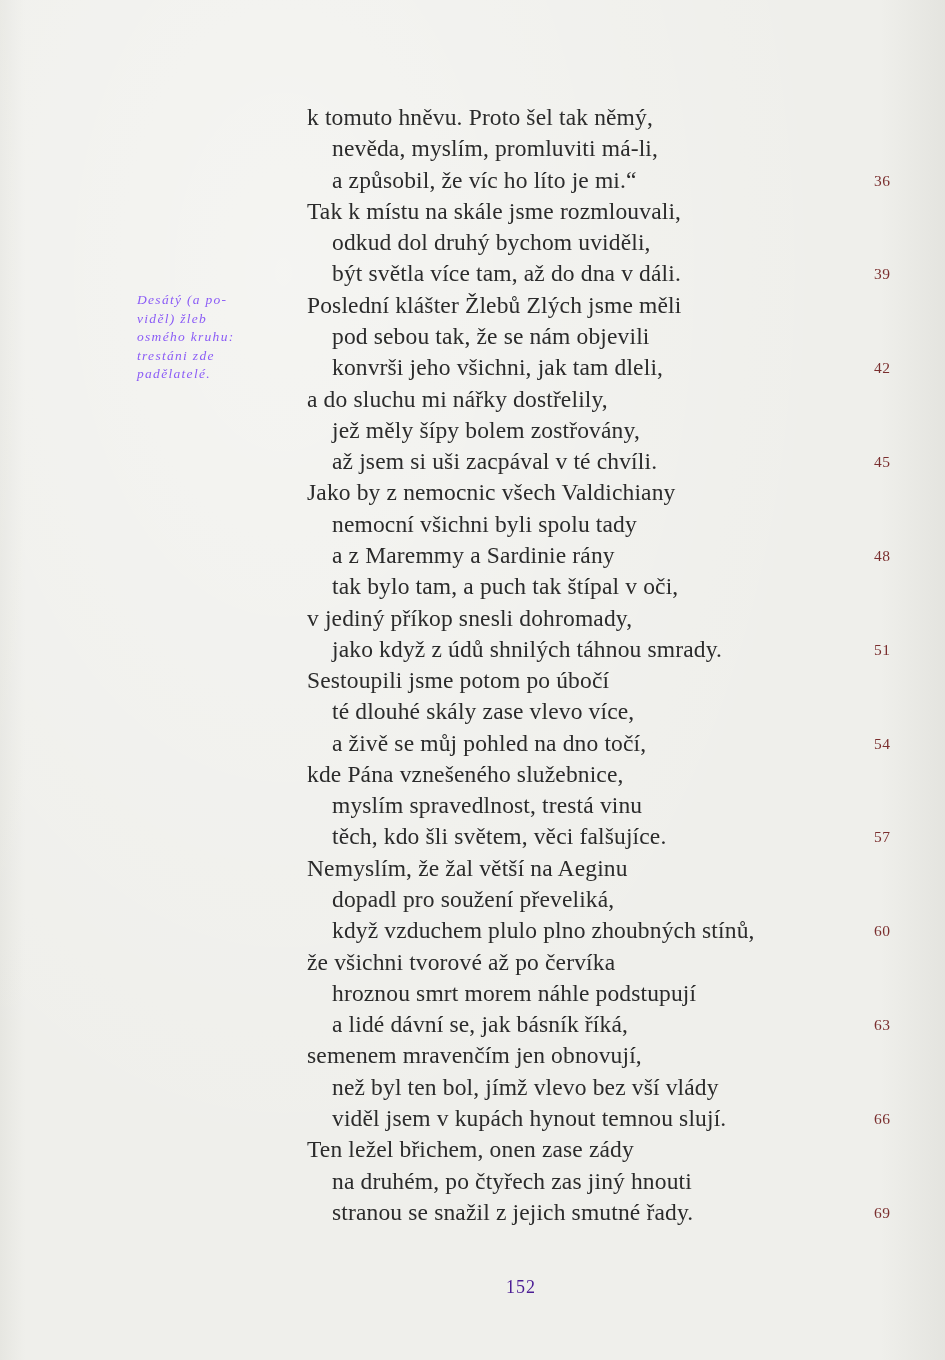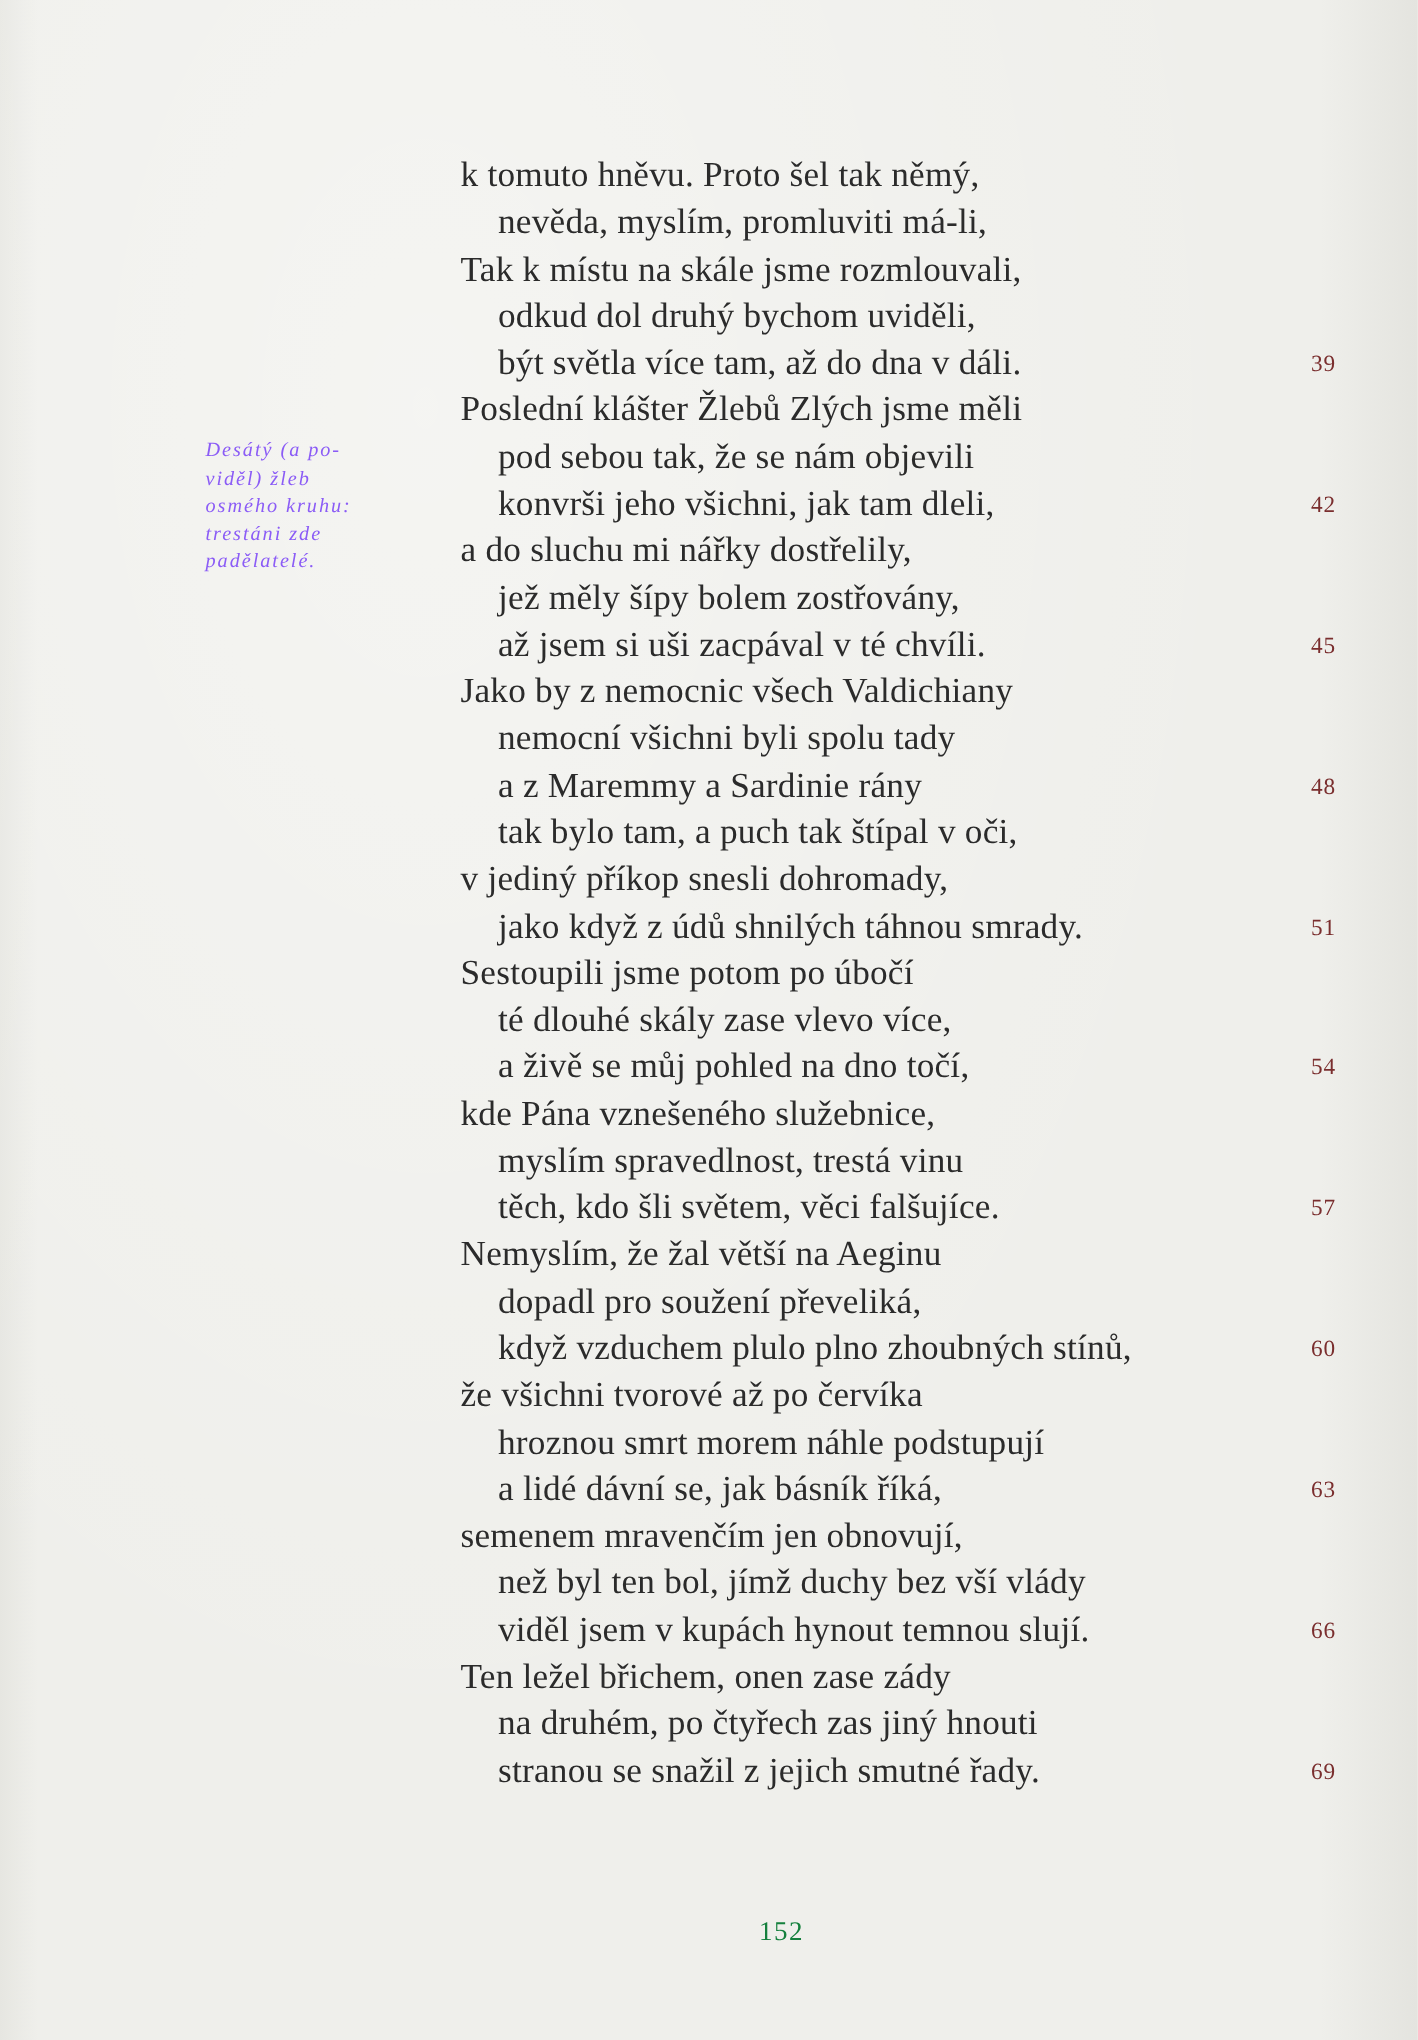--- a/index.html
+++ b/index.html
@@ -69,21 +69,21 @@
     top: 0;
     font-size: 15.5px;
     color: #7a2e2e;
     letter-spacing: 0.5px;
   }
   .page-number {
     position: absolute;
     left: 506px;
     top: 1277px;
     font-size: 18px;
-    color: #15803d;
+    color: #4c1d95;
     letter-spacing: 1px;
     font-family: Liberation Serif, serif;
   }
 </style>
 </head>
 <body>
 
 <div class="page">
 
   <div class="marginal-note">
@@ -94,20 +94,24 @@
     <span>padělatelé.</span>
   </div>
 
   <div class="verses" id="verses">
       <div class="verse-line">
         <span class="verse-text">k tomuto hněvu. Proto šel tak němý,</span>
       </div>
       <div class="verse-line indent">
         <span class="verse-text">nevěda, myslím, promluviti má-li,</span>
       </div>
+      <div class="verse-line indent">
+        <span class="verse-text">a způsobil, že víc ho líto je mi.“</span>
+        <span class="line-number">36</span>
+      </div>
       <div class="verse-line">
         <span class="verse-text">Tak k místu na skále jsme rozmlouvali,</span>
       </div>
       <div class="verse-line indent">
         <span class="verse-text">odkud dol druhý bychom uviděli,</span>
       </div>
       <div class="verse-line indent">
         <span class="verse-text">být světla více tam, až do dna v dáli.</span>
         <span class="line-number">39</span>
       </div>
@@ -188,21 +192,21 @@
         <span class="verse-text">hroznou smrt morem náhle podstupují</span>
       </div>
       <div class="verse-line indent">
         <span class="verse-text">a lidé dávní se, jak básník říká,</span>
         <span class="line-number">63</span>
       </div>
       <div class="verse-line">
         <span class="verse-text">semenem mravenčím jen obnovují,</span>
       </div>
       <div class="verse-line indent">
-        <span class="verse-text">než byl ten bol, jímž duchy bez vší vlády</span>
+        <span class="verse-text">než byl ten bol, jímž vlevo bez vší vlády</span>
       </div>
       <div class="verse-line indent">
         <span class="verse-text">viděl jsem v kupách hynout temnou slují.</span>
         <span class="line-number">66</span>
       </div>
       <div class="verse-line">
         <span class="verse-text">Ten ležel břichem, onen zase zády</span>
       </div>
       <div class="verse-line indent">
         <span class="verse-text">na druhém, po čtyřech zas jiný hnouti</span>

